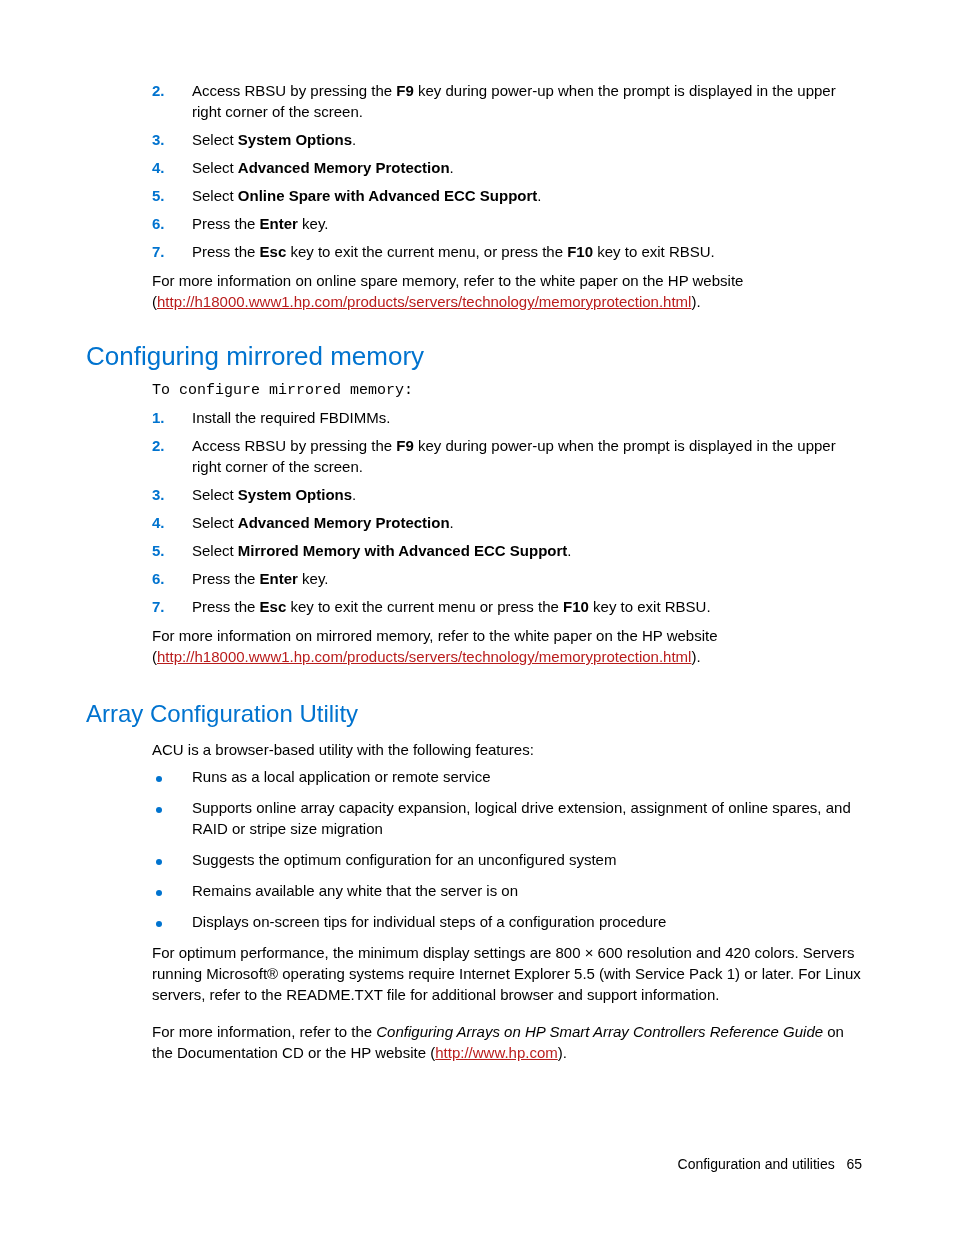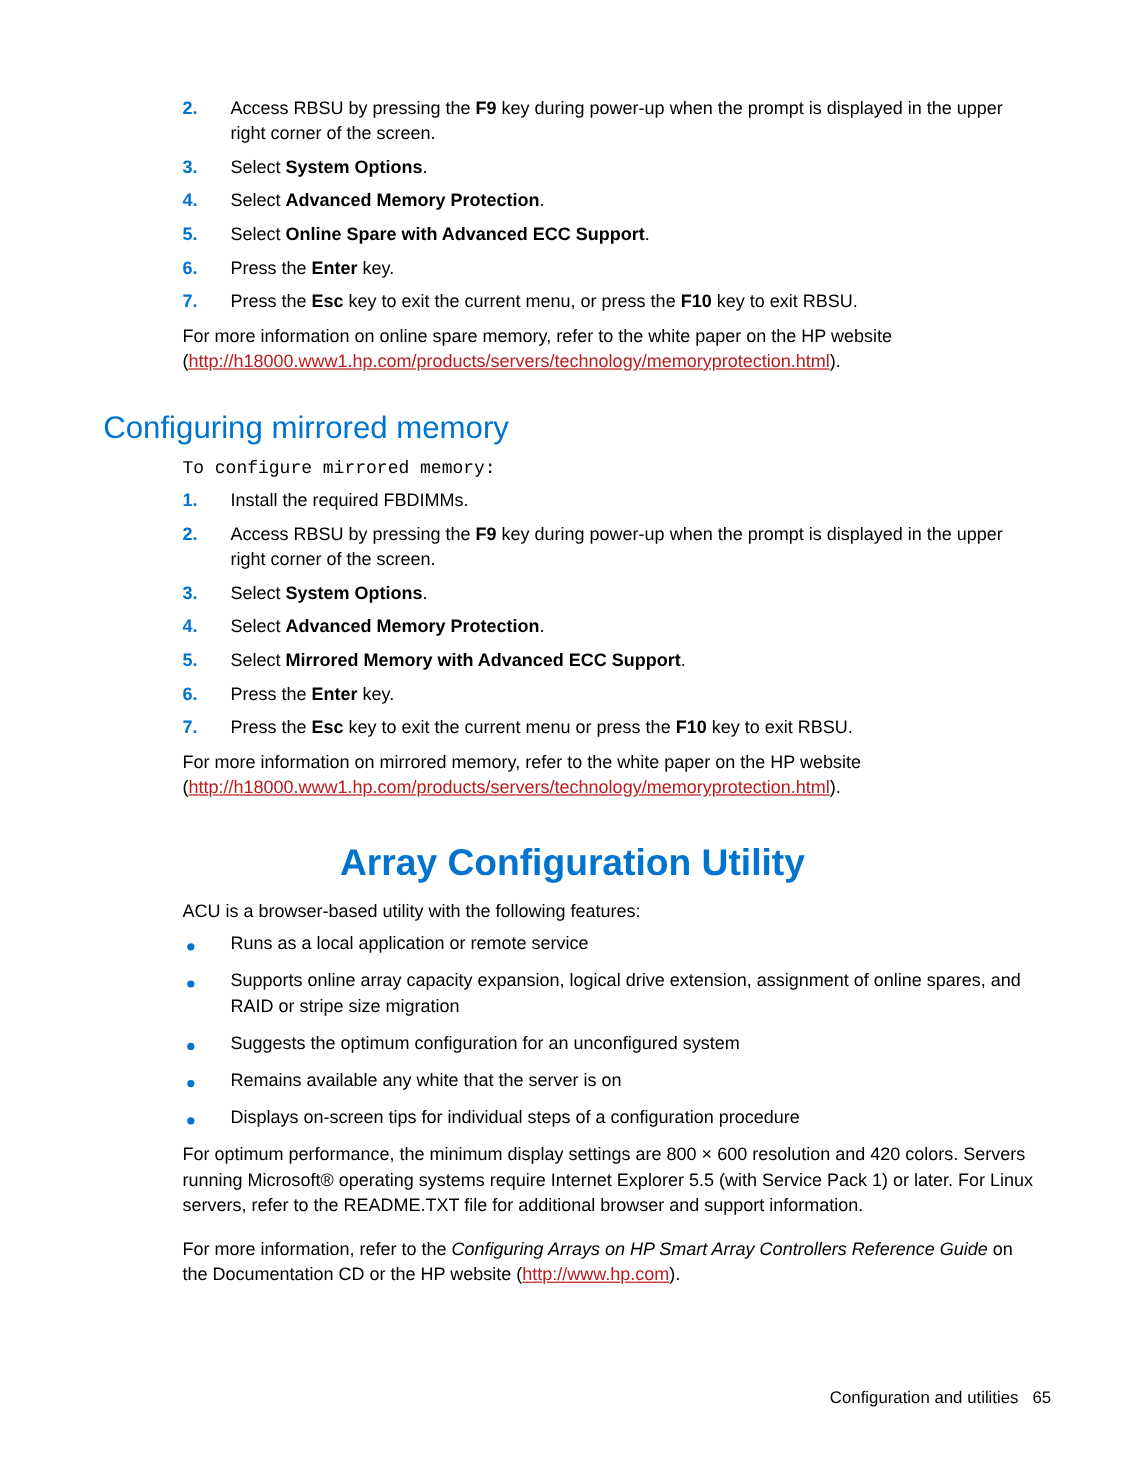--- a/index.html
+++ b/index.html
@@ -45,26 +45,25 @@
   h2.hsec {
     font-family: "Segoe UI Light","Helvetica Neue Light","Segoe UI",Arial,sans-serif;
     font-weight: 300;
     color: #0073cf;
     font-size: 26px;
     margin-top: 26px;
     margin-bottom: 6px;
   }
   h1.hmain {
     font-family: "Segoe UI Light","Helvetica Neue Light","Segoe UI",Arial,sans-serif;
-    font-weight: 700;
+    font-weight: 400;
     color: #0073cf;
-    font-size: 31px;
+    font-size: 24px;
     margin-top: 30px;
     margin-bottom: 8px;
-    text-align: center;
   }
   .ul-row {
     display:flex;
     margin-bottom: 10px;
   }
   .ul-bullet {
     min-width:106px;
     width:106px;
     padding-left:70px;
     color:#0073cf;
@@ -74,21 +73,21 @@
     display:inline-block;
     width:6px;height:6px;
     background:#0073cf;
     border-radius:50%;
     vertical-align: middle;
     margin-top:6px;
   }
   .footer {
     position:absolute;
     bottom: 60px;
-    right: 78px;
+    right: 92px;
     font-size: 14px;
   }
   .italic { font-style: italic; }
 </style>
 </head>
 <body>
 
 <div class="page">
 
   <div>

